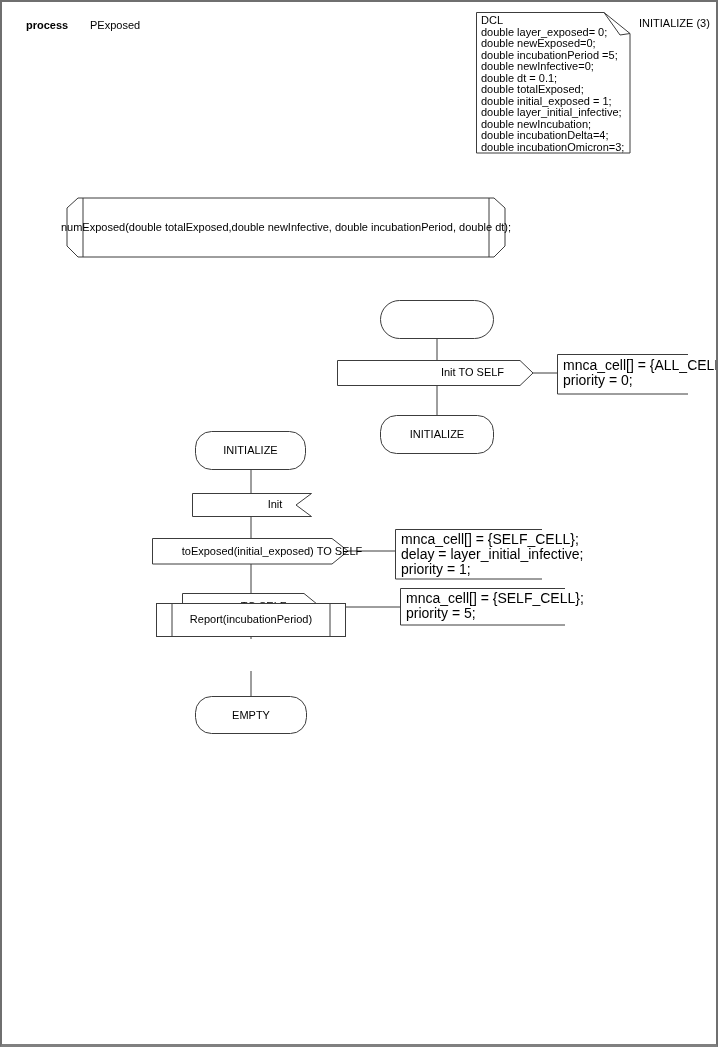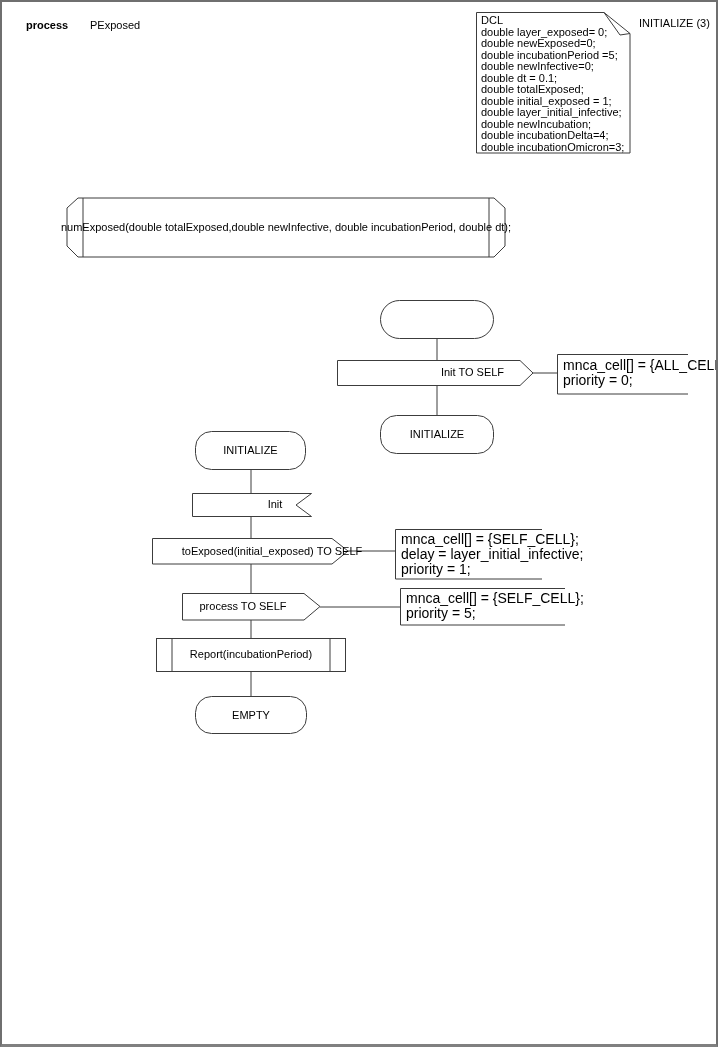--- a/index.html
+++ b/index.html
@@ -150,21 +150,21 @@
   </div>
 
   <div class="node" style="left:398px; top:586px; width:165px; height:38px;">
     <svg width="165" height="38">
       <path class="ln" d="M165,0.5 L0.5,0.5 L0.5,37 L165,37"></path>
     </svg>
     <div class="comment-text" style="top:3px;">mnca_cell[] = {SELF_CELL};
 priority = 5;</div>
   </div>
 
-  <div class="node" style="left:154px; top:636px; width:181px; height:34px;padding-left:30px;">
+  <div class="node" style="left:154px; top:601px; width:181px; height:34px;padding-left:30px;">
     <svg width="190" height="34">
       <rect class="shp" x="0.5" y="0.5" width="189" height="33"></rect>
       <line class="ln" x1="16" y1="0.5" x2="16" y2="33.5"></line>
       <line class="ln" x1="174" y1="0.5" x2="174" y2="33.5"></line>
     </svg>
     <div class="lbl" style="left:16px; top:0; width:158px; height:33px;">Report(incubationPeriod)</div>
   </div>
 
   <div class="node" style="left:193px; top:694px; width:112px; height:38px;">
     <svg width="112" height="38">

